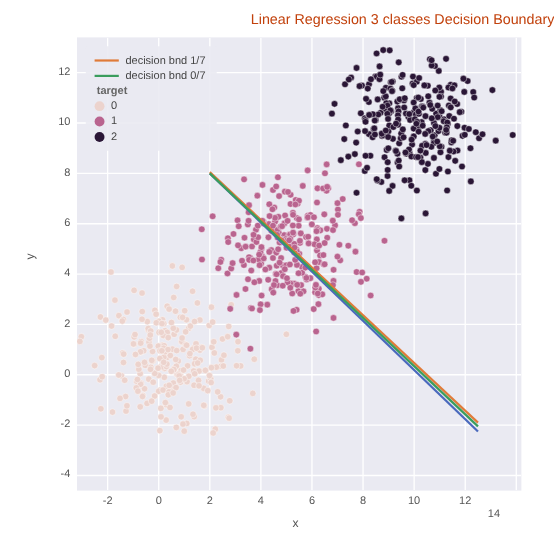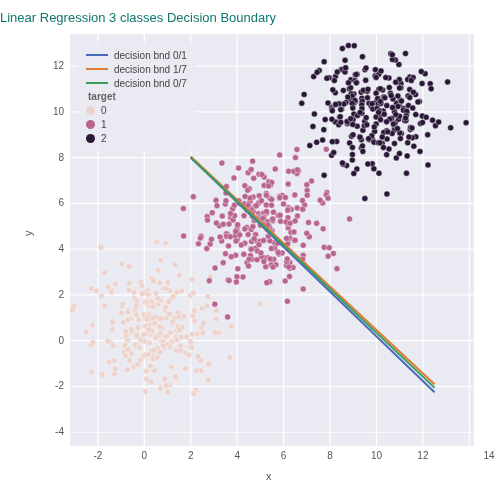--- a/index.html
+++ b/index.html
@@ -1,17 +1,17 @@
 <!DOCTYPE html>
 <html><head>
 <meta charset="utf-8">
 <style>
   html,body{margin:0;padding:0;background:#fff;font-family:sans-serif;}
   .wrap{width:504px;height:504px;position:relative;background:#fff;}
-  .title{position:absolute;left:0;right:0;top:10px;text-align:left;font-size:13px;color:#0f766e;}
+  .title{position:absolute;left:0;right:0;top:10px;text-align:right;font-size:13px;color:#c2410c;}
   .plot{position:absolute;left:70px;top:34px;width:404px;height:412px;background:#eaeaf2;overflow:hidden;}
   .grid line{stroke:#fff;stroke-width:1.2;}
   .axis-label{position:absolute;font-size:11px;color:#555;}
   .yl{left:22px;top:236px;transform:rotate(-90deg);transform-origin:left top;}
   .xl{left:266px;top:470px;}
   .tick{position:absolute;font-size:10px;color:#555;}
   .ytick{right:440px;text-align:right;width:30px;}
   .xtick{top:450px;text-align:center;width:24px;margin-left:-12px;}
   .legend{position:absolute;left:8px;top:8px;background:rgba(234,234,242,0.9);padding:6px 10px 6px 8px;font-size:10px;color:#444;border-radius:2px;}
   .legend .row{display:flex;align-items:center;gap:6px;height:14px;}
@@ -831,24 +831,20 @@
           <circle class="pt" cx="325.7946186675728" cy="80.62904253615477" r="3" fill="#2a1636"></circle>
         </g>
       <g id="lines">
           <line class="db" x1="120.73563218390805" y1="123.60000000000002" x2="364.52873563218395" y2="358.2111111111111" stroke="#4a69bd"></line>
           <line class="db" x1="120.73563218390805" y1="122.45555555555552" x2="364.52873563218395" y2="350.2" stroke="#e07b39"></line>
           <line class="db" x1="120.73563218390805" y1="123.60000000000002" x2="364.52873563218395" y2="353.6333333333333" stroke="#3a9d5d"></line>
         </g>
     </svg>
     <div class="legend">
       <div class="row">
-        <span class="lline" id="lc0" style="background: rgb(74, 105, 189);"></span>
-          <span>decision bnd 0/1</span>
-      </div>
-      <div class="row">
         <span class="lline" id="lc1" style="background: rgb(224, 123, 57);"></span>
           <span>decision bnd 1/7</span>
       </div>
       <div class="row">
         <span class="lline" id="lc2" style="background: rgb(58, 157, 93);"></span>
           <span>decision bnd 0/7</span>
       </div>
       <div class="lhdr">target</div>
       <div class="row">
         <span class="ldot" id="ld0" style="background: rgb(236, 211, 205);"></span>
@@ -878,17 +874,17 @@
     </div>
   <div id="xticks">
       <div class="tick xtick" style="left: 97.8621px;">-2</div>
       <div class="tick xtick" style="left: 144.299px;">0</div>
       <div class="tick xtick" style="left: 190.736px;">2</div>
       <div class="tick xtick" style="left: 237.172px;">4</div>
       <div class="tick xtick" style="left: 283.609px;">6</div>
       <div class="tick xtick" style="left: 330.046px;">8</div>
       <div class="tick xtick" style="left: 376.483px;">10</div>
       <div class="tick xtick" style="left: 422.92px;">12</div>
-      <div class="tick xtick" style="left: 489px;">14</div>
+      <div class="tick xtick" style="left: 449px; margin-top: 12px;">14</div>
     </div>
   <div class="axis-label yl">y</div>
   <div class="axis-label xl">x</div>
 </div>
 
 </body></html>

